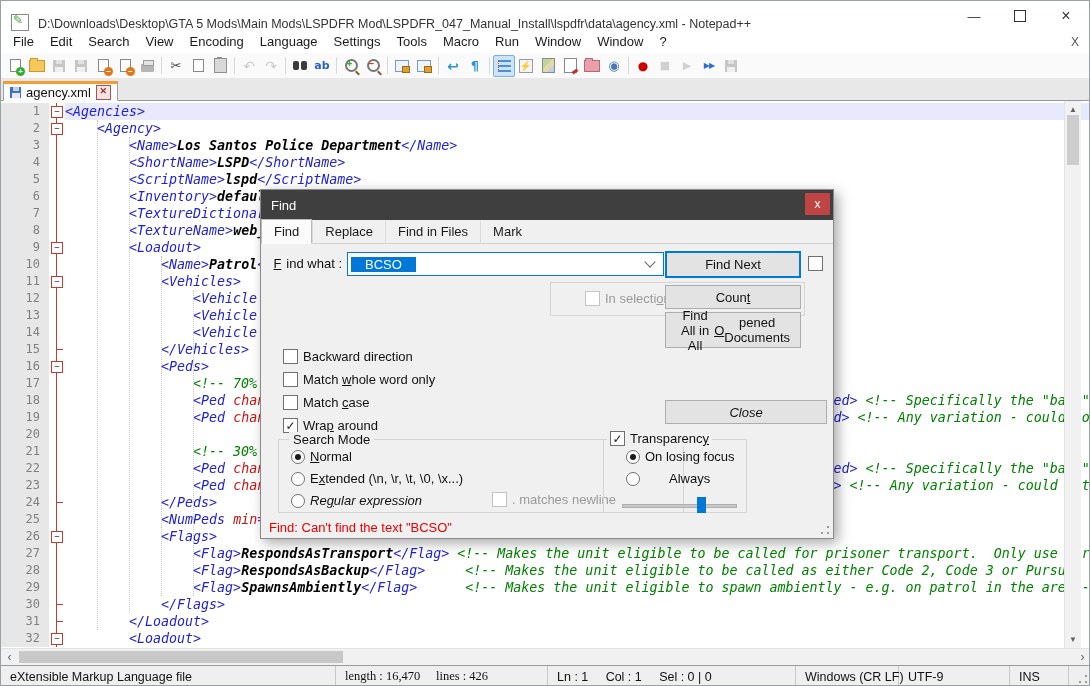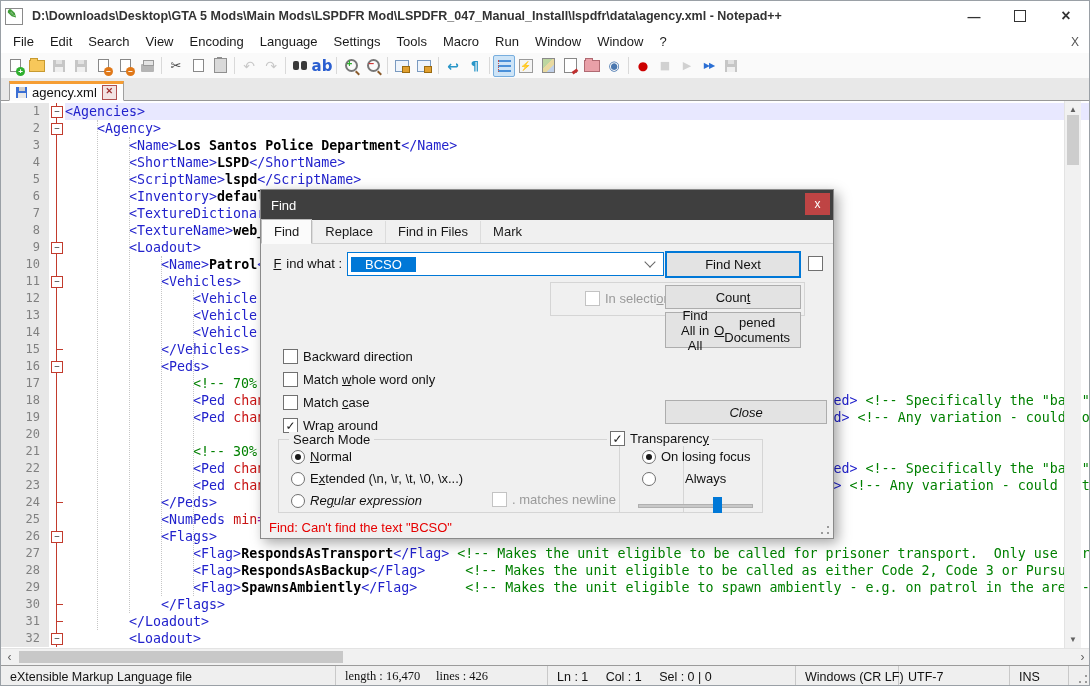--- a/index.html
+++ b/index.html
@@ -2,21 +2,21 @@
 <html><head>
 <meta charset="utf-8">
 <style>
   html,body{margin:0;padding:0;}
   body{width:1090px;height:686px;position:relative;background:#fff;
        font-family:"Liberation Sans",sans-serif;font-size:13px;color:#111;
        border:1px solid #9aa0a6;box-sizing:border-box;overflow:hidden;}
   u{text-decoration:underline;}
 
   
-  .titlebar{height:30px;display:flex;align-items:center;background:#fff;padding-left:4px;font-weight:bold;}
+  .titlebar{height:30px;display:flex;align-items:flex-end;background:#fff;padding-left:10px;}
   .appicon{width:16px;height:15px;background:#fff;border:1px solid #8a8a8a;position:relative;flex:none;}
   .appicon::after{content:"✎";position:absolute;left:1px;top:-2px;color:#3d9b35;font-size:12px;}
   .title-text{margin-left:9px;color:#333;font-size:12.5px;flex:1;white-space:nowrap;overflow:hidden;}
   .winbtn{width:46px;height:30px;display:flex;align-items:center;justify-content:center;color:#333;font-size:13px;flex:none;}
   .winbtn .sq{width:10px;height:10px;border:1px solid #333;display:block;}
 
   
   .menubar{height:22px;display:flex;align-items:center;background:#fff;padding-left:4px;position:relative;}
   .menu-item{padding:0 8px;height:22px;line-height:22px;color:#1a1a1a;}
   .menu-doc-close{position:absolute;right:10px;color:#555;font-size:12px;}
@@ -52,39 +52,39 @@
   .mag.plus::after{content:"+";color:#2faf2f;} .mag.minus::after{content:"−";color:#d03030;}
   .lockwin{width:12px;height:10px;border:1px solid #7a9ac0;background:#eef4fb;position:relative;}
   .lockwin::after{content:"";position:absolute;right:-2px;bottom:-2px;width:6px;height:5px;background:#e0a030;border:1px solid #9a6a10;}
   .minimap{width:11px;height:13px;border:1px solid #8a8a8a;background:linear-gradient(135deg,#bcd6a0 0 40%,#e8d9a0 40% 70%,#c0d0e8 70%);}
   .fnwin{width:12px;height:12px;border:1px solid #9a9a9a;background:#f4f4f4;display:flex;align-items:center;justify-content:center;font-size:9px;color:#e0a020;}
   .doclist{width:11px;height:13px;background:#fff;border:1px solid #888;position:relative;}
   .doclist::after{content:"";position:absolute;right:-2px;bottom:-1px;width:6px;height:3px;background:#c03030;transform:rotate(-35deg);}
   .iglines{width:12px;height:12px;background:repeating-linear-gradient(0deg,#4a90d9 0 2px,transparent 2px 5px);border-left:1px dotted #c05050;}
 
   
-  .tabbar{height:22px;background:#e8e8e8;border-bottom:1px solid #989898;display:flex;align-items:flex-end;padding-left:8px;}
+  .tabbar{height:22px;background:#e8e8e8;border-bottom:1px solid #989898;display:flex;align-items:flex-end;padding-left:2px;}
   .tab{height:20px;margin-bottom:-1px;background:#fdfdfd;border:1px solid #a0a0a0;border-bottom:1px solid #fdfdfd;
        border-top:3px solid #f59d33;display:flex;align-items:center;gap:5px;padding:0 6px;box-sizing:border-box;}
   .tab-floppy{width:11px;height:11px;flex:none;}
   .tab-close{width:13px;height:13px;border:1px solid #b05050;background:#f3e3e3;color:#a03030;font-size:9px;
              line-height:11px;text-align:center;font-weight:bold;flex:none;}
 
   
   .editor{position:absolute;top:100px;left:0;width:1090px;height:547px;background:#fff;overflow:hidden;
           font-family:"DejaVu Sans Mono","Liberation Mono",monospace;font-size:13.3px;}
   .rows{padding-top:2px;position:relative;}
   .row{height:17px;line-height:17px;display:flex;white-space:pre;}
   .ln{width:48px;flex:none;background:#e7e7e7;color:#808080;text-align:right;padding-right:9px;box-sizing:border-box;font-size:12px;}
   .fold{width:16px;flex:none;position:relative;background:#fff;}
   .fold.vline::before{content:"";position:absolute;left:7px;top:0;bottom:0;width:1px;background:#c23b2d;}
   .fold.end::after{content:"";position:absolute;left:7px;top:8px;width:7px;height:1px;background:#c23b2d;}
   .fbox{position:absolute;left:2px;top:3px;width:10px;height:10px;background:#fff;border:1px solid #c23b2d;
         font-size:9px;line-height:8px;text-align:center;color:#333;z-index:2;}
-  .code{flex:1;min-width:0;}
+  .code{flex:1;min-width:0;font-style:italic;}
   .row.current .code{background:#e8e8ff;}
   .s-tag{color:#2222cc;} .s-txt{color:#000;font-weight:bold;} .s-com{color:#008000;} .s-att{color:#c81414;} .s-val{color:#9320b4;}
   .guide{position:absolute;border-left:1px dotted #c6c6c6;width:0;pointer-events:none;}
 
   
   .vscroll{position:absolute;left:1063px;top:100px;width:17px;height:547px;background:#f1f1f1;border-left:1px solid #e3e3e3;box-sizing:border-box;}
   .varrow{height:17px;display:flex;align-items:center;justify-content:center;color:#606060;font-size:8px;}
   .varrow.down{position:absolute;bottom:0;left:0;right:0;}
   .vthumb{position:absolute;left:2px;right:2px;top:14px;height:50px;background:#cdcdcd;}
   .hscroll{position:absolute;left:0;top:647px;width:1090px;height:17px;background:#f1f1f1;border-top:1px solid #e3e3e3;box-sizing:border-box;}
@@ -209,21 +209,21 @@
       <span class="glyph" style="color: rgb(160, 160, 160); font-size: 14px;">↶</span>
     </span>
     <span class="tbi dis">
       <span class="glyph" style="color: rgb(160, 160, 160); font-size: 14px;">↷</span>
     </span>
     <span class="tbsep"></span>
     <span class="tbi">
       <span class="binoc"></span>
     </span>
     <span class="tbi">
-      <span class="glyph" style="color: rgb(43, 95, 208); font-size: 15px; font-weight: bold; text-align: right;">ab</span>
+      <span class="glyph" style="color: rgb(43, 95, 208); font-size: 11px; font-weight: bold; text-align: right;">ab</span>
     </span>
     <span class="tbsep"></span>
     <span class="tbi">
       <span class="mag plus"></span>
     </span>
     <span class="tbi">
       <span class="mag minus"></span>
     </span>
     <span class="tbsep"></span>
     <span class="tbi">
@@ -404,21 +404,21 @@
     <div class="abs lbl" style="left:213px;top:52px;">
       <span class="cb dis-b"></span>
       <span class="dis-t">. matches newline</span>
     </div>
   </div>
 
   <div class="abs lbl" style="left:346px;top:241px;z-index:2;background:#f0f0f0;padding:0 3px;">
     <span class="cb" id="transparency-cb">✓</span>
     <span>Transparenc<u>y</u></span>
   </div>
-  <div class="abs groupbox" style="left:342px;top:249px;width:144px;height:74px;margin-left:16px;">
+  <div class="abs groupbox" style="left:342px;top:249px;width:144px;height:74px;">
     <div id="transparency-radios">
         <div class="abs lbl" style="left: 22px; top: 9px;">
           <span class="rb sel"></span>
           <span>On losing focus</span>
         </div>
         <div class="abs lbl" style="left: 22px; top: 31px; gap: 29px;">
           <span class="rb"></span>
           <span>Always</span>
         </div>
       </div>
@@ -428,16 +428,16 @@
 
   <div class="abs dlg-status" style="left:8px;top:330px;">Find: Can't find the text "BCSO"</div>
   <div class="dlg-grip"></div>
 </div>
 
 <div class="statusbar">
   <div class="sfield f1">eXtensible Markup Language file</div>
   <div class="sfield f2">length : 16,470     lines : 426</div>
   <div class="sfield f3">Ln : 1     Col : 1     Sel : 0 | 0</div>
   <div class="sfield f4">Windows (CR LF)</div>
-  <div class="sfield f5">UTF-7</div>
+  <div class="sfield f5">UTF-9</div>
   <div class="sfield f6">INS</div>
   <div class="sfield f7"><span class="grip"></span></div>
 </div>
 
 </body></html>

